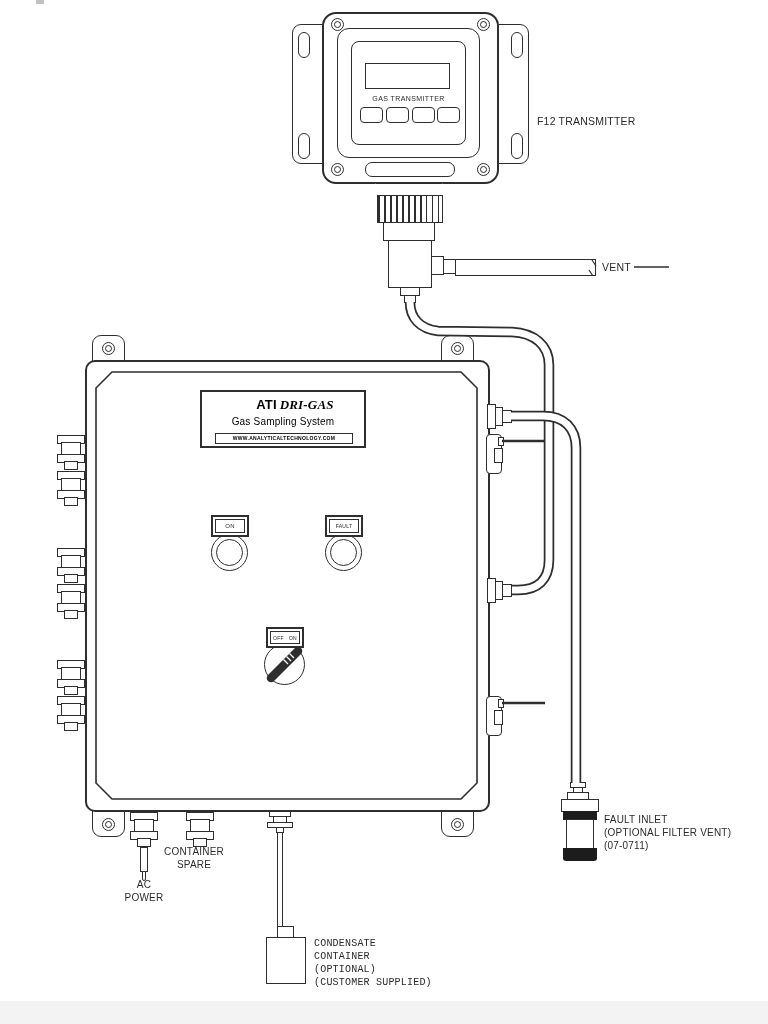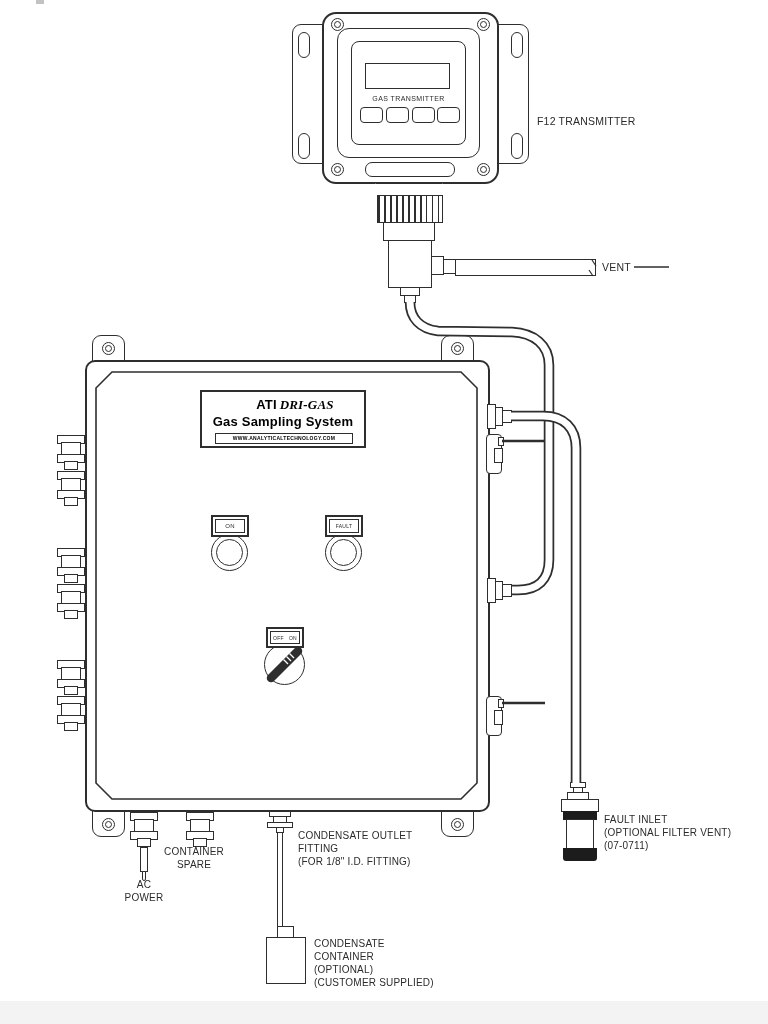--- a/index.html
+++ b/index.html
@@ -135,21 +135,21 @@
   <div class="ln z3" style="left:495px;top:581px;width:8px;height:19px;"></div>
   <div class="ln z3" style="left:502px;top:584px;width:10px;height:13px;"></div>
   <div class="ln z3" style="left:486px;top:696px;width:16px;height:40px;border-radius:4px;"></div>
   <div class="ln z4" style="left:494px;top:710px;width:9px;height:15px;"></div>
   <div class="ln z4" style="left:498px;top:699px;width:6px;height:9px;"></div>
 
   <div class="ln z3" style="left:200px;top:390px;width:166px;height:58px;border-width:2.5px;"></div>
   <div class="lbl ctr z4" style="left:200px;top:397px;width:190px;font-size:13px;line-height:16px;color:#000;">
     <b>ATI</b> <b><i style="font-family:'Liberation Serif',serif;">DRI-GAS</i></b>
   </div>
-  <div class="lbl ctr z4" style="left:200px;top:413px;width:166px;font-size:13px;line-height:17px;font-weight:bold;color:#000;">Gas Sampling System</div>
+  <div class="lbl ctr z4" style="left:200px;top:413px;width:166px;font-size:10px;line-height:17px;font-weight:normal;color:#000;">Gas Sampling System</div>
   <div class="ln z4" style="left:215px;top:433px;width:138px;height:11px;border-width:1px;"></div>
   <div class="lbl ctr z4" style="left:215px;top:435px;width:138px;font-size:5px;line-height:7px;font-weight:bold;letter-spacing:.3px;color:#000;">WWW.ANALYTICALTECHNOLOGY.COM</div>
 
   <div class="ln z3 lens" style="left:211px;top:534px;width:37px;height:37px;"></div>
   <div class="ln z3 lens thin" style="left:216px;top:539px;width:27px;height:27px;"></div>
   <div class="ln z4" style="left:211px;top:515px;width:38px;height:22px;border-width:2px;">
     <div class="plate-in">
         <span class="tinytext">ON</span>
       </div>
   </div>
@@ -230,30 +230,25 @@
   <div class="lbl z7" style="left:602px;top:261px;font-size:10.5px;">VENT</div>
 
   <div class="lbl ctr z7" style="left:114px;top:878px;width:60px;">
     <span style="display:block">AC</span>
     <span style="display:block">POWER</span>
   </div>
   <div class="lbl ctr z7" style="left:164px;top:845px;width:60px;">
     <span style="display:block">CONTAINER</span>
     <span style="display:block">SPARE</span>
   </div>
-  <div class="lbl z7" style="left:298px;top:829px;">
-    <span style="display:block">CONDENSATE OUTLET</span>
-    <span style="display:block">FITTING</span>
-    <span style="display:block">(FOR 1/8" I.D. FITTING)</span>
-  </div>
   <div class="lbl z7" style="left:604px;top:813px;">
     <span style="display:block">FAULT INLET</span>
     <span style="display:block">(OPTIONAL FILTER VENT)</span>
     <span style="display:block">(07-0711)</span>
   </div>
-  <div class="lbl z7" style="left:314px;top:937px;">
+  <div class="lbl z7" style="left:314px;top:937px;font-family:Liberation Mono, monospace;">
     <span style="display:block">CONDENSATE</span>
     <span style="display:block">CONTAINER</span>
     <span style="display:block">(OPTIONAL)</span>
     <span style="display:block">(CUSTOMER SUPPLIED)</span>
   </div>
 
 </div>
 
 </body></html>

